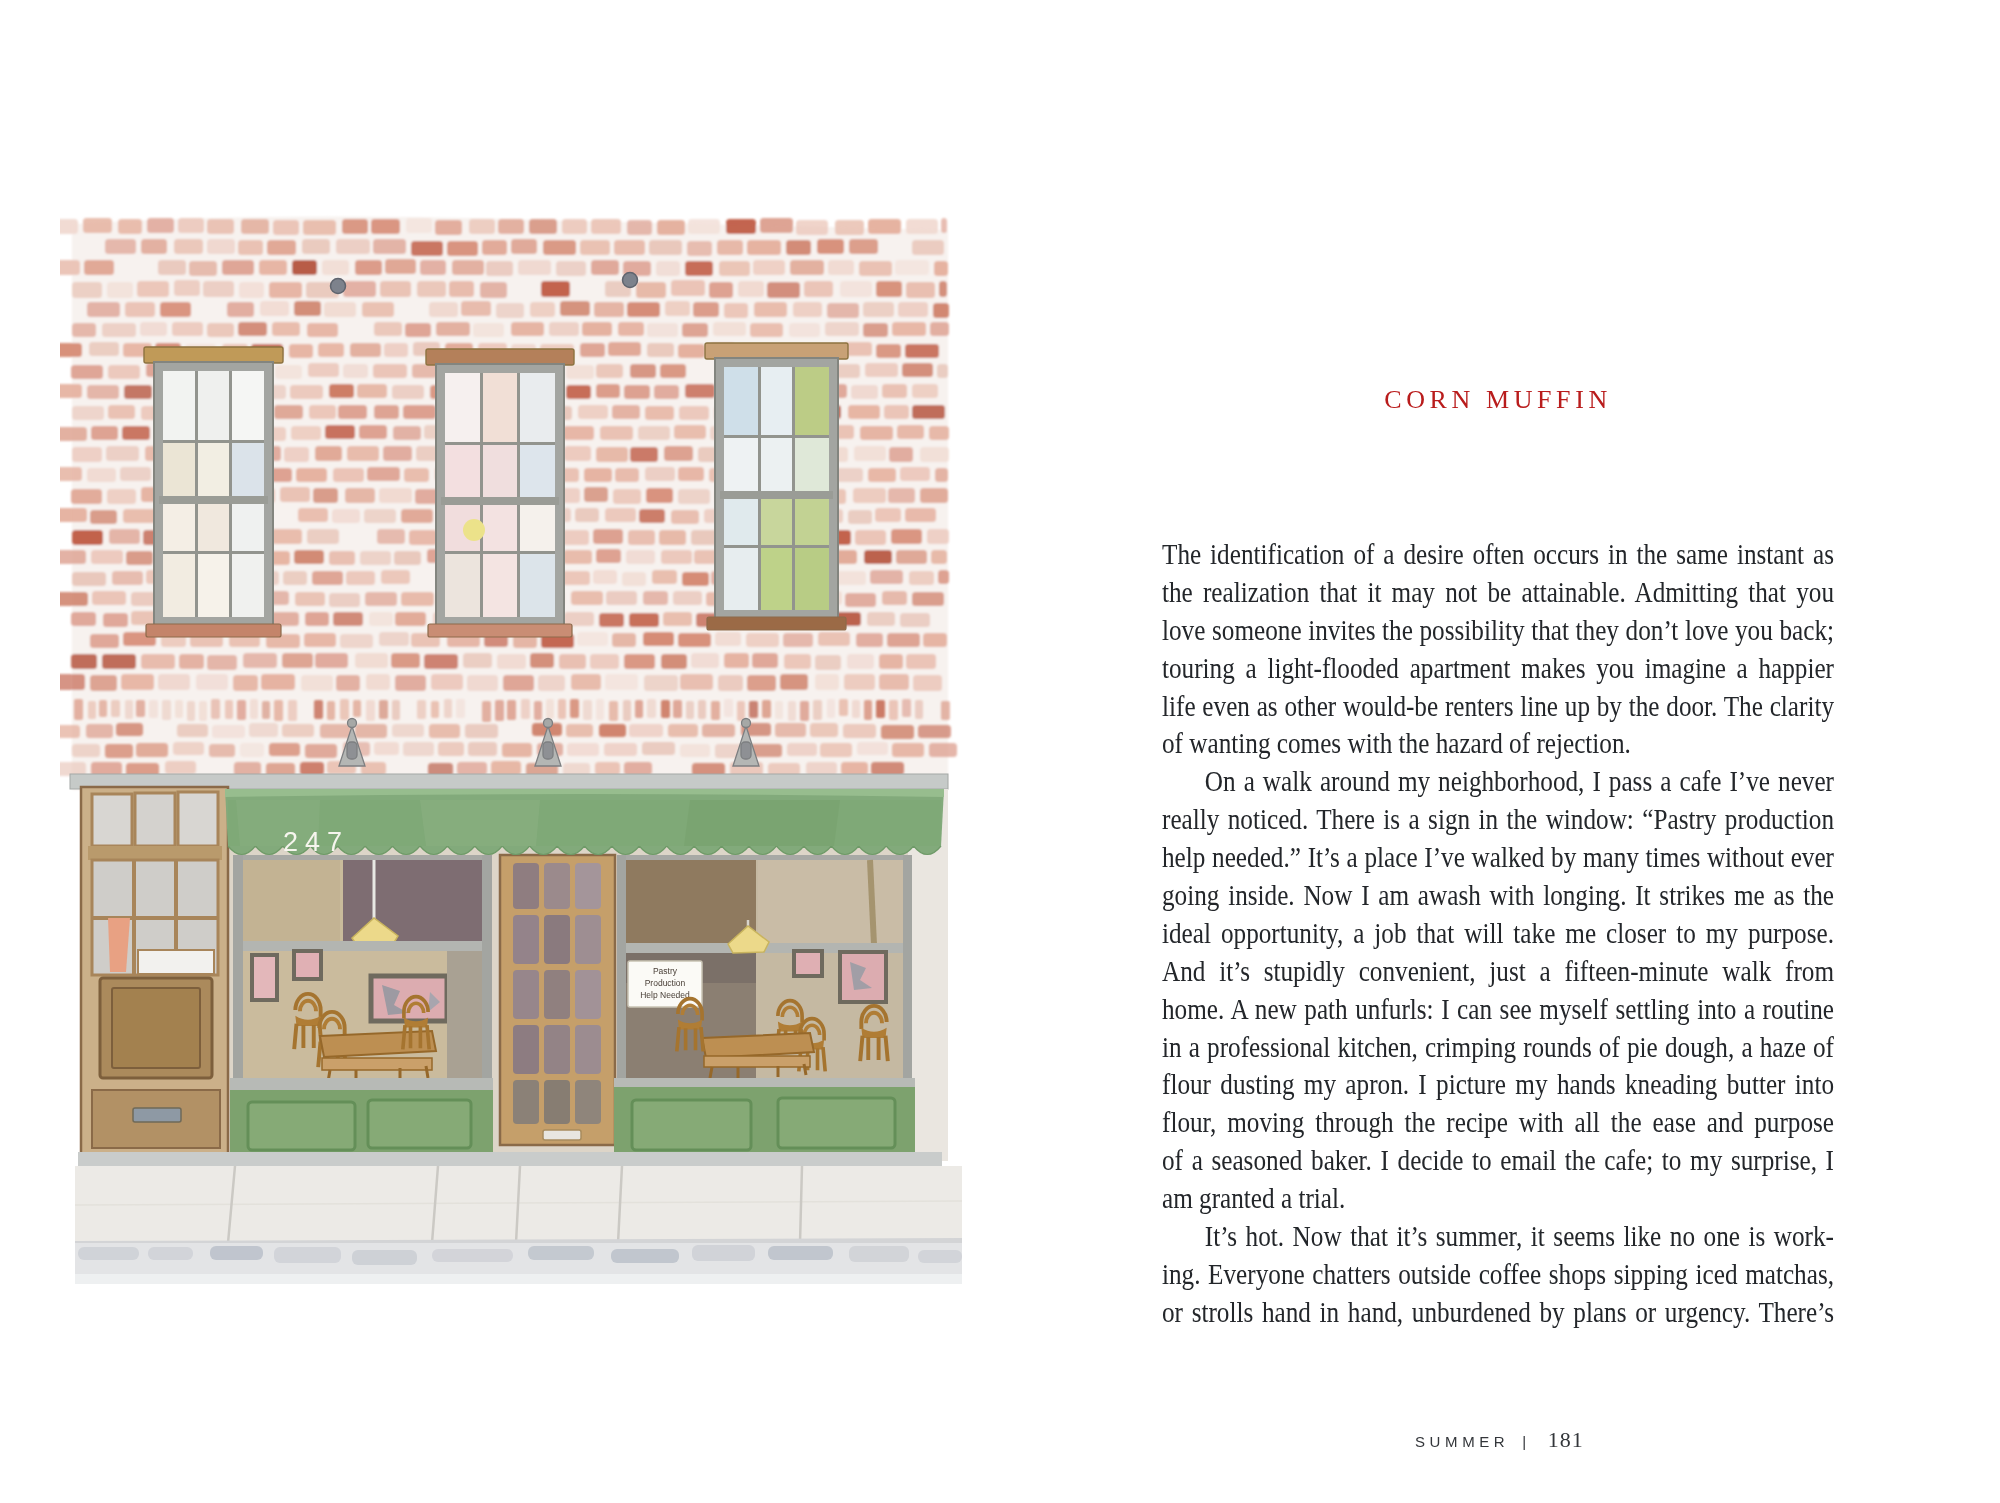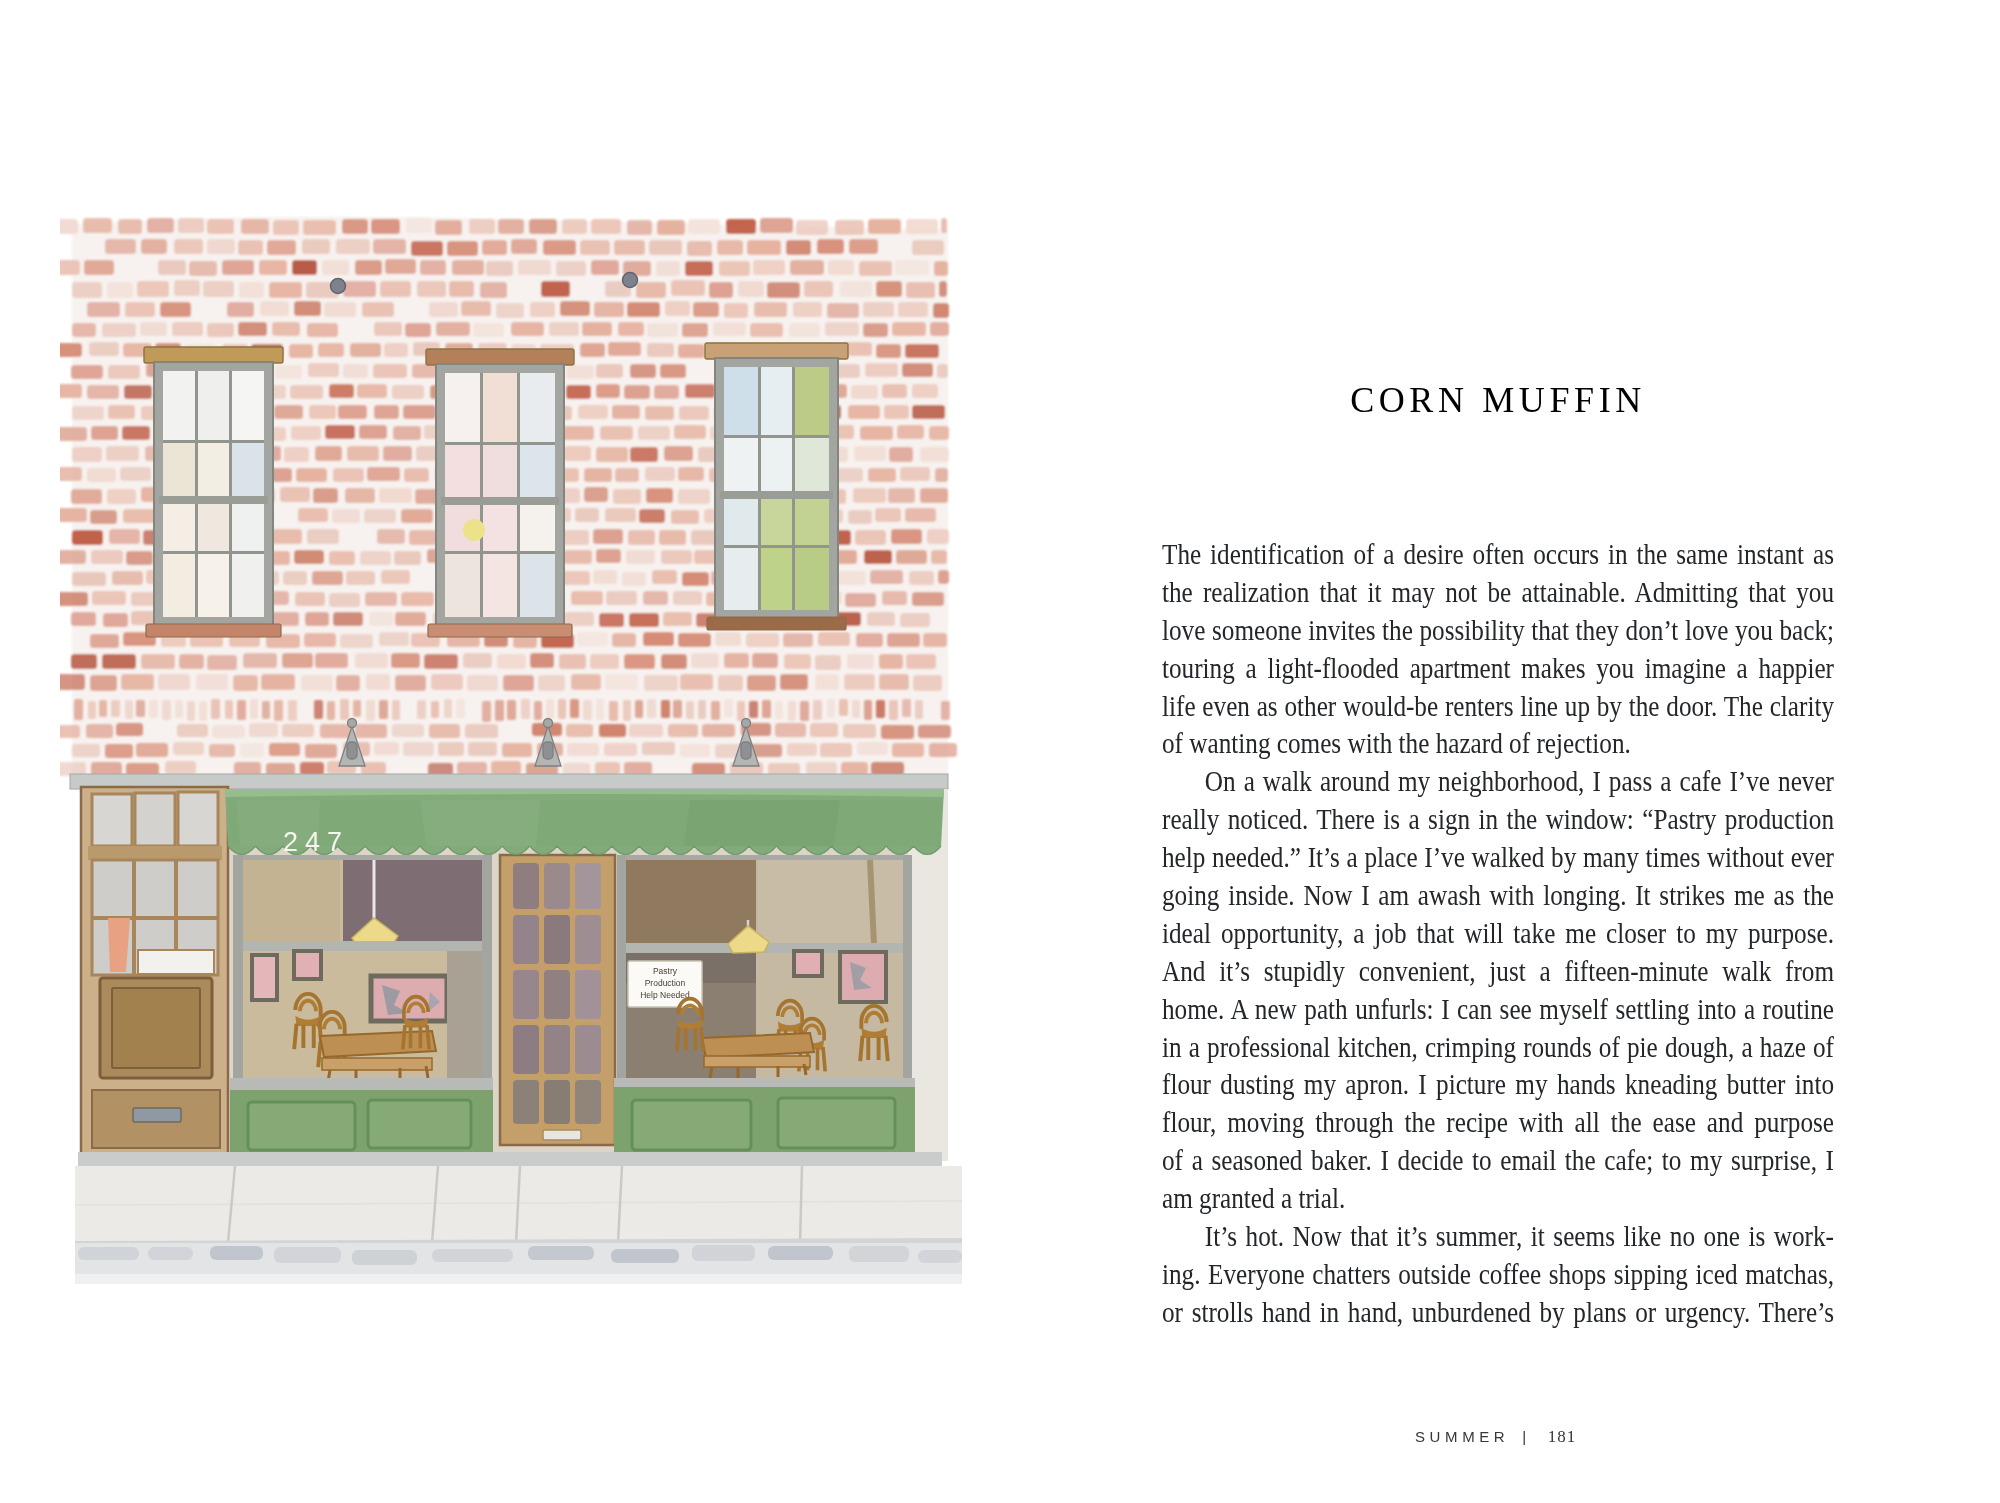--- a/index.html
+++ b/index.html
@@ -1,23 +1,23 @@
 <!DOCTYPE html>
 <html><head>
 <meta charset="utf-8">
 <style>
 html,body{margin:0;padding:0;background:#ffffff;width:2000px;height:1503px;overflow:hidden;}
 body{position:relative;font-family:"Liberation Serif",serif;}
-#title{position:absolute;left:1162px;top:383px;width:672px;text-align:center;font-size:36px;line-height:34px;letter-spacing:4.6px;color:#000000;white-space:nowrap;}
+#title{position:absolute;left:1162px;top:383px;width:672px;text-align:center;font-size:26px;line-height:34px;letter-spacing:4.6px;color:#b91c1c;white-space:nowrap;}
 #bodytext{position:absolute;left:1162px;top:535px;width:800px;transform:scaleX(0.84);transform-origin:0 0;font-size:30px;line-height:37.9px;color:#23262a;}
 .ln{text-align:justify;text-align-last:justify;height:37.9px;overflow:visible;white-space:nowrap;}
 .ln.last{text-align-last:left;}
 .ln.ind{padding-left:51px;}
 #footer{position:absolute;left:1415px;top:1427px;color:#33363a;white-space:nowrap;font-family:"Liberation Sans",sans-serif;font-size:15px;letter-spacing:4.6px;}
-#footer .num{font-family:"Liberation Serif",serif;font-size:17px;letter-spacing:1px;}
+#footer .num{font-family:"Liberation Serif",serif;font-size:22px;letter-spacing:1px;}
 #footer .sep{margin:0 17px 0 13px;}
 </style>
 </head>
 <body>
 
 <svg xmlns="http://www.w3.org/2000/svg" viewBox="60 200 920 1110" width="920" height="1110" style="position:absolute;left:60px;top:200px">
 <defs>
       <filter id="soft" x="-5%" y="-5%" width="110%" height="110%">
         <feGaussianBlur stdDeviation="0.9"></feGaussianBlur>
       </filter>

